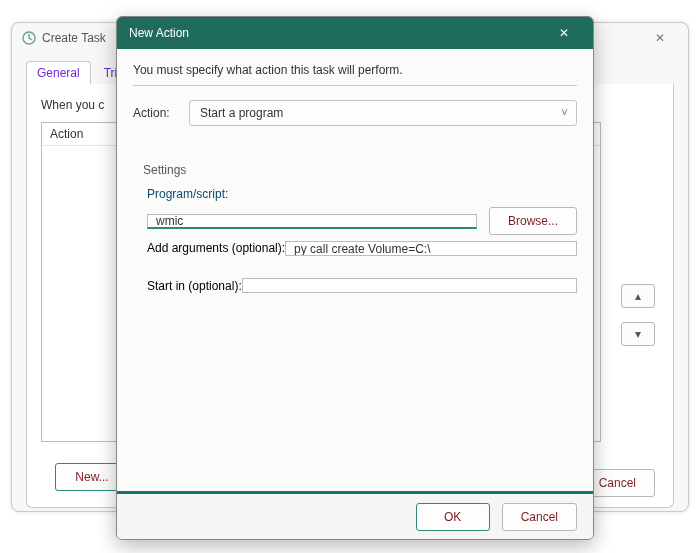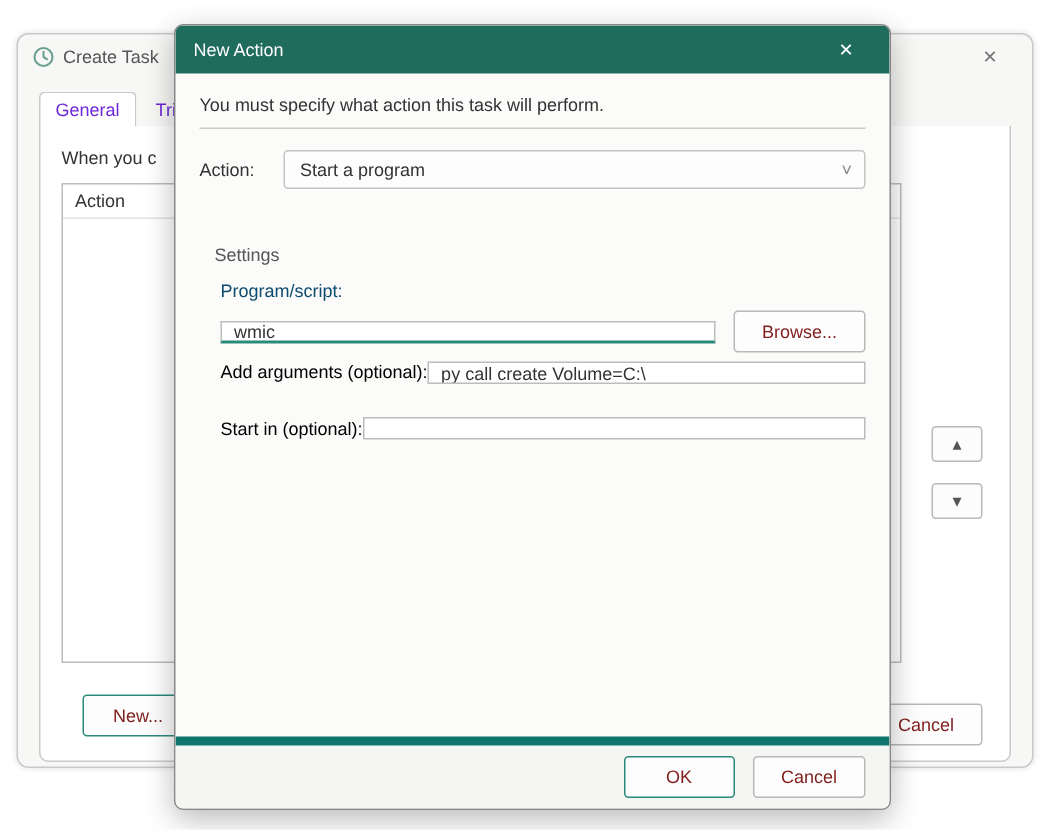--- a/index.html
+++ b/index.html
@@ -57,21 +57,21 @@
   .text-input { height: 15px; border: 1px solid #bcbcbc; border-bottom: 2px solid #2a8a7a; background: #fff; padding: 0 8px; color: #333; flex: 1; outline: none; }
   .text-input.plain { border-bottom: 1px solid #bcbcbc; }
 
   .browse-btn { min-width: 88px; }
 
   .args-row { display: flex; align-items: flex-start; margin-left: 14px; margin-bottom: 22px; }
   .args-row .arg-input { margin-left: auto; width: 148px; }
   .startin-row { display: flex; align-items: flex-end; margin-left: 14px; margin-bottom: 8px; }
   .startin-row .si-input { margin-left: auto; width: 148px; }
 
-  .modal-footer { position: absolute; left: 0; right: 0; bottom: 0; height: 48px; display: flex; align-items: center; justify-content: flex-end; gap: 12px; padding: 0 16px; border-top: 6px solid #0f766e; background: #f5f5f4; }
+  .modal-footer { position: absolute; left: 0; right: 0; bottom: 0; height: 48px; display: flex; align-items: center; justify-content: flex-end; gap: 12px; padding: 0 16px; border-top: 3px solid #0f766e; background: #f5f5f4; }
   .ok-btn { border-color: #2a8a7a; }
 
 </style>
 </head>
 <body>
 
 <div class="parent-window">
   <div class="parent-titlebar">
     <span class="clock-icon">
       <svg width="14" height="14" viewBox="0 0 14 14">

